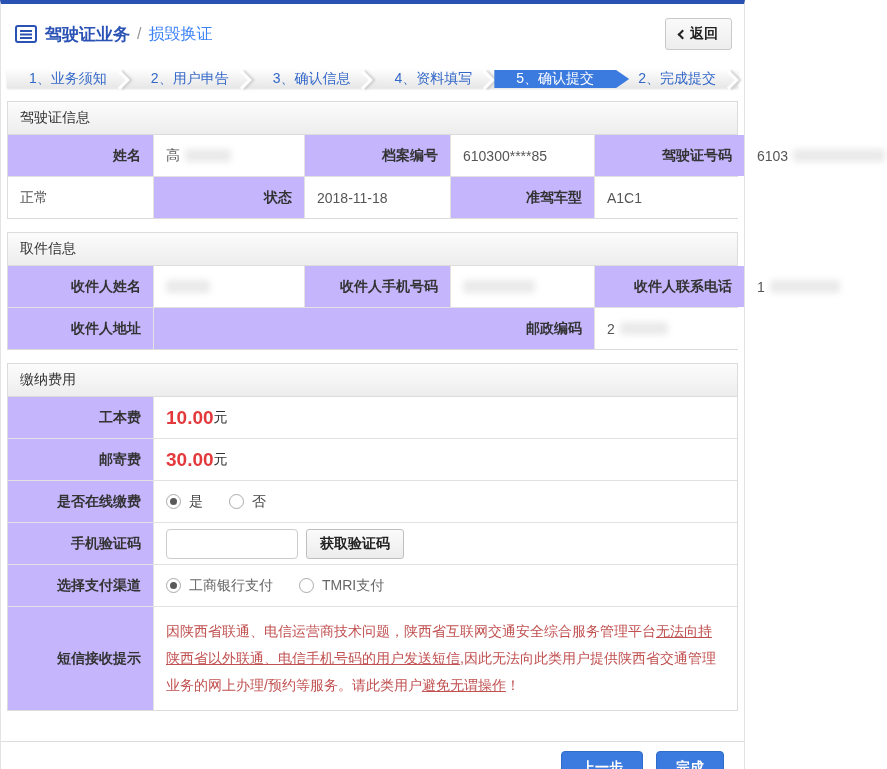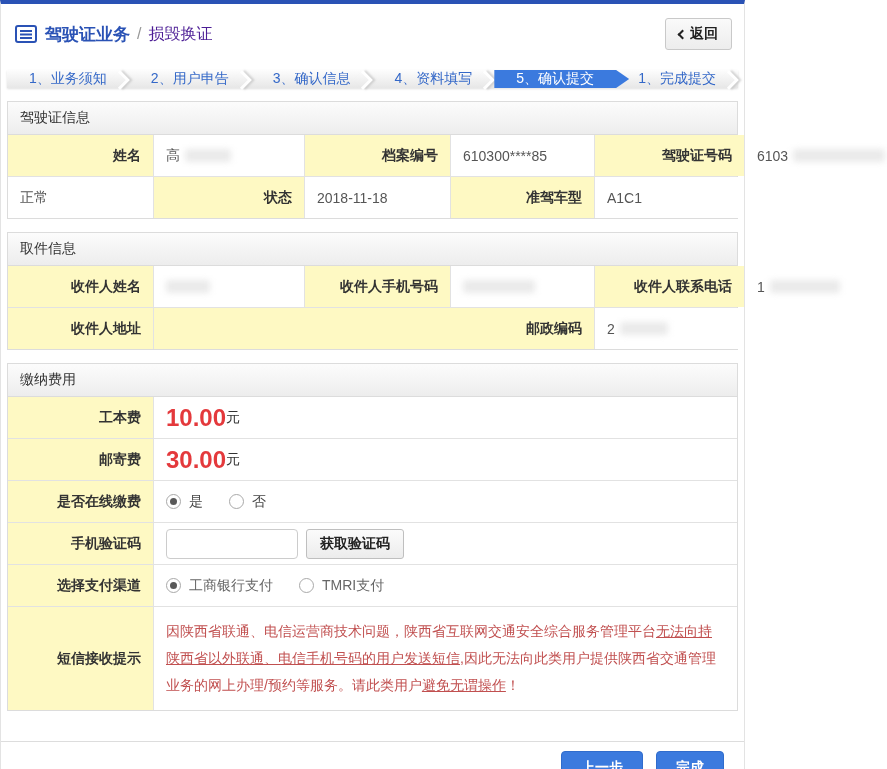--- a/index.html
+++ b/index.html
@@ -9,21 +9,21 @@
     font-size: 14px; color:#333; background:#fff;
   }
   .page { width:745px; height:769px; border-left:1px solid #e3e3e3; border-right:1px solid #e3e3e3;
           border-top:4px solid #2a52b5; display:flex; flex-direction:column; background:#fff; }
 
   
   .hd { display:flex; align-items:center; padding:14px 12px 14px 14px; background:#fff; }
   .hd-icon { width:22px; height:18px; margin-right:8px; }
   .hd-title { color:#2a52b5; font-size:17px; font-weight:bold; }
   .hd-sep { color:#999; font-size:16px; margin:0 7px; }
-  .hd-sub { color:#4c1d95; font-size:16px; }
+  .hd-sub { color:#3b82f6; font-size:16px; }
   .hd-spacer { flex:1; }
   .back-btn { display:inline-flex; align-items:center; gap:4px; background:linear-gradient(#fafafa,#ededed);
     border:1px solid #c9c9c9; border-radius:3px; padding:6px 13px; font-size:14px; font-weight:bold; color:#222; cursor:pointer; }
   .chev-left { width:7px; height:7px; border-left:2px solid #222; border-bottom:2px solid #222; transform:rotate(45deg); display:inline-block; }
 
   
   .steps { display:flex; height:33px; margin:6px 6px 0 6px; background:linear-gradient(#fdfdfd,#e7e7e7);
            box-shadow:0 1px 2px rgba(0,0,0,.12); }
   .step { flex:1; display:flex; align-items:center; justify-content:center; position:relative;
           color:#3468c8; font-weight:normal; font-size:14px; cursor:pointer; }
@@ -36,29 +36,29 @@
 
   
   .section { margin:13px 6px 0 6px; border:1px solid #dcdcdc; }
   .sec-title { padding:7px 12px; background:linear-gradient(#fcfcfc,#ededed); border-bottom:1px solid #dcdcdc;
                color:#333; font-size:14px; }
   .row6 { display:grid; grid-template-columns:145px 151px 146px 144px 150px 1fr; }
   .row4 { display:grid; grid-template-columns:145px 441px 150px 1fr; }
   .row2 { display:grid; grid-template-columns:145px 1fr; }
   .row6 + .row6, .row6 + .row4, .row2 + .row2 { border-top:1px solid #e2e2e2; }
   .cell { min-height:41px; display:flex; align-items:center; padding:0 12px; }
-  .lbl { background:#fef9c3; justify-content:flex-end; font-weight:bold; color:#333; text-align:right; }
+  .lbl { background:#c4b5fd; justify-content:flex-end; font-weight:bold; color:#333; text-align:right; }
   .val { background:#fff; color:#555; }
   .cell + .cell { border-left:1px solid #e2e2e2; }
 
   .redact { display:inline-block; height:13px; border-radius:2px; background:#eaeaea; filter:blur(3px); vertical-align:middle; }
   .pfx { margin-right:5px; }
 
   
-  .fee-amt { color:#e4393c; font-weight:bold; font-size:24px; }
+  .fee-amt { color:#e4393c; font-weight:bold; font-size:19px; }
   .fee-unit { color:#333; font-size:14px; }
 
   
   .radio-group { display:flex; align-items:center; gap:26px; }
   .radio-opt { display:inline-flex; align-items:center; gap:8px; cursor:pointer; color:#666; }
   .radio-opt.dark { color:#444; }
   .radio { width:15px; height:15px; border:1px solid #a9a9a9; border-radius:50%; background:#fff; position:relative; flex:0 0 auto; }
   .radio.checked::after { content:''; position:absolute; left:3px; top:3px; right:3px; bottom:3px; border-radius:50%; background:#595959; }
 
   
@@ -111,21 +111,21 @@
     <div class="step">
         <span>3、确认信息</span>
       </div>
     <div class="step">
         <span>4、资料填写</span>
       </div>
     <div class="step active">
         <span>5、确认提交</span>
       </div>
     <div class="step">
-        <span>1、完成提交</span>
+        <span>2、完成提交</span>
       </div>
   </div>
 
   <div class="section">
     <div class="sec-title">驾驶证信息</div>
     <div class="row6">
       <div class="cell lbl">姓名</div>
       <div class="cell val">
         <span class="pfx">高</span>
         <span class="redact" style="width:46px;"></span>

